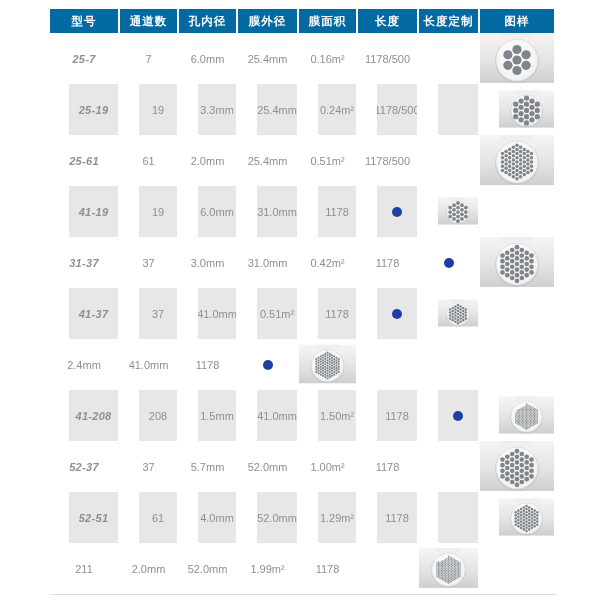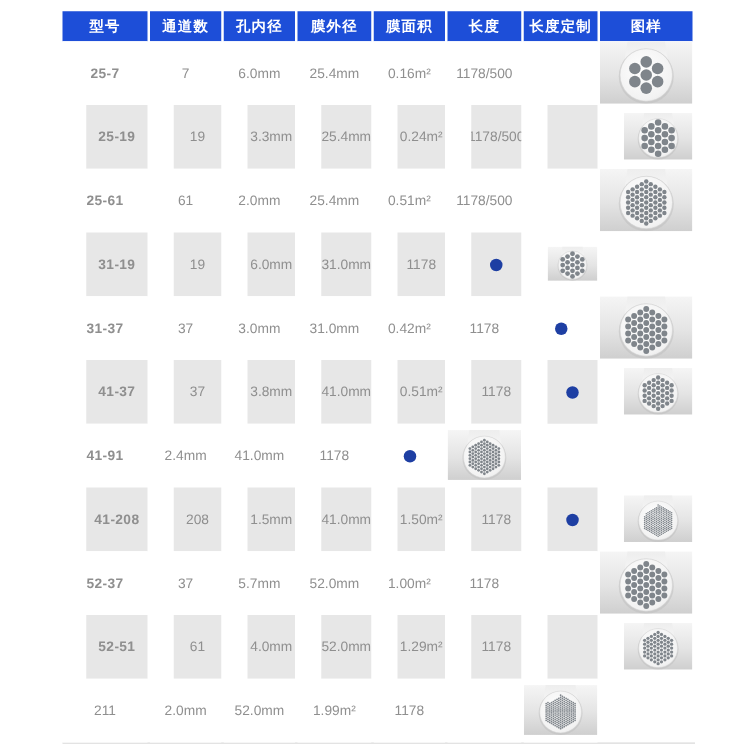--- a/index.html
+++ b/index.html
@@ -4,24 +4,24 @@
 <style>
   * { margin:0; padding:0; box-sizing:border-box; }
   html,body { width:600px; height:600px; background:#ffffff; overflow:hidden;
               font-family:"Liberation Sans","DejaVu Sans",sans-serif; }
   .table-wrap { position:absolute; left:50px; top:9px; width:506px; border-bottom:1px solid #dadada; }
   .row { display:grid; grid-template-columns:68px 57px 57px 59px 57px 59px 59px 74px;
          column-gap:2px; }
   .row.header { height:24px; }
   .row.data { height:51px; }
   .cell { display:flex; align-items:center; justify-content:center; overflow:hidden; }
-  .th { background:#1d4ed8; color:#ffffff; font-size:11.5px; font-weight:bold; letter-spacing:1px;font-family:Liberation Mono, monospace; }
+  .th { background:#0369a1; color:#ffffff; font-size:11.5px; font-weight:bold; letter-spacing:1px;font-family:Liberation Mono, monospace; }
   .row.data .cell { background:#ffffff; font-size:11px; color:#8f8f8f; }
   .row.data.alt .cell { background:#e7e7e7;margin-left:19px; }
-  .cell.model { font-weight:bold; color:#3f3f3f; letter-spacing:.3px; }
+  .cell.model { font-weight:bold; color:#3f3f3f; letter-spacing:.3px;font-style:italic; }
   .cell.photo { background:#ffffff !important; padding:0; align-items:flex-start; }
   .cell.photo svg { display:block; }
   .dot { width:10px; height:10px; border-radius:50%; background:#1e3fa3; }
 </style>
 </head>
 <body>
 
 <svg width="0" height="0" style="position:absolute" aria-hidden="true">
   <defs>
     <linearGradient id="bgGrad" x1="0" y1="0" x2="0" y2="1">
@@ -185,21 +185,21 @@
             <circle cx="22.5" cy="27.0" r="1.76" fill="#7f858b"></circle>
             <circle cx="22.5" cy="22.8" r="1.76" fill="#7f858b"></circle>
             <circle cx="22.5" cy="18.6" r="1.76" fill="#7f858b"></circle>
             <circle cx="26.1" cy="16.5" r="1.76" fill="#7f858b"></circle>
             <circle cx="29.7" cy="14.4" r="1.76" fill="#7f858b"></circle>
             <circle cx="33.4" cy="12.3" r="1.76" fill="#7f858b"></circle>
           </svg>
         </div>
       </div>
       <div class="row data alt">
-        <div class="cell model">31-19</div>
+        <div class="cell model">41-19</div>
         <div class="cell">19</div>
         <div class="cell">6.0mm</div>
         <div class="cell">31.0mm</div>
         <div class="cell">1178</div>
         <div class="cell">
           <span class="dot"></span>
         </div>
         <div class="cell photo">
           <svg width="74" height="50" viewBox="0 0 74 50">
             <rect width="74" height="50" fill="url(#bgGrad)"></rect>
@@ -280,21 +280,20 @@
             <circle cx="22.5" cy="24.2" r="2.35" fill="#7f858b"></circle>
             <circle cx="22.5" cy="18.6" r="2.35" fill="#7f858b"></circle>
             <circle cx="27.3" cy="15.8" r="2.35" fill="#7f858b"></circle>
             <circle cx="32.2" cy="13.0" r="2.35" fill="#7f858b"></circle>
           </svg>
         </div>
       </div>
       <div class="row data alt">
         <div class="cell model">41-37</div>
         <div class="cell">37</div>
-        <div class="cell">3.8mm</div>
         <div class="cell">41.0mm</div>
         <div class="cell">0.51m²</div>
         <div class="cell">1178</div>
         <div class="cell">
           <span class="dot"></span>
         </div>
         <div class="cell photo">
           <svg width="74" height="50" viewBox="0 0 74 50">
             <rect width="74" height="50" fill="url(#bgGrad)"></rect>
             <path d="M 22 0 L 52 0 L 56 27 L 18 27 Z" fill="url(#tubeGrad)" opacity="0.9"></path>
@@ -334,21 +333,20 @@
             <circle cx="22.5" cy="35.4" r="2.35" fill="#7f858b"></circle>
             <circle cx="22.5" cy="29.8" r="2.35" fill="#7f858b"></circle>
             <circle cx="22.5" cy="24.2" r="2.35" fill="#7f858b"></circle>
             <circle cx="22.5" cy="18.6" r="2.35" fill="#7f858b"></circle>
             <circle cx="27.3" cy="15.8" r="2.35" fill="#7f858b"></circle>
             <circle cx="32.2" cy="13.0" r="2.35" fill="#7f858b"></circle>
           </svg>
         </div>
       </div>
       <div class="row data">
-        <div class="cell model">41-91</div>
         <div class="cell">2.4mm</div>
         <div class="cell">41.0mm</div>
         <div class="cell">1178</div>
         <div class="cell">
           <span class="dot"></span>
         </div>
         <div class="cell photo">
           <svg width="74" height="50" viewBox="0 0 74 50">
             <rect width="74" height="50" fill="url(#bgGrad)"></rect>
             <path d="M 22 0 L 52 0 L 56 27 L 18 27 Z" fill="url(#tubeGrad)" opacity="0.9"></path>

